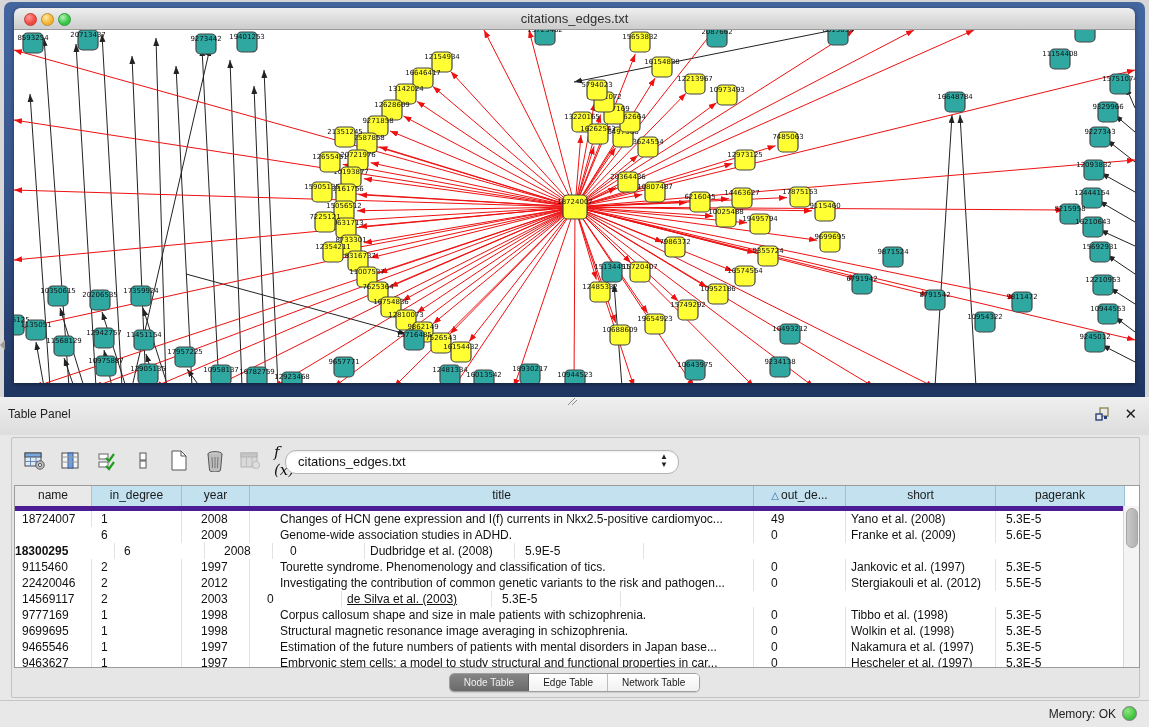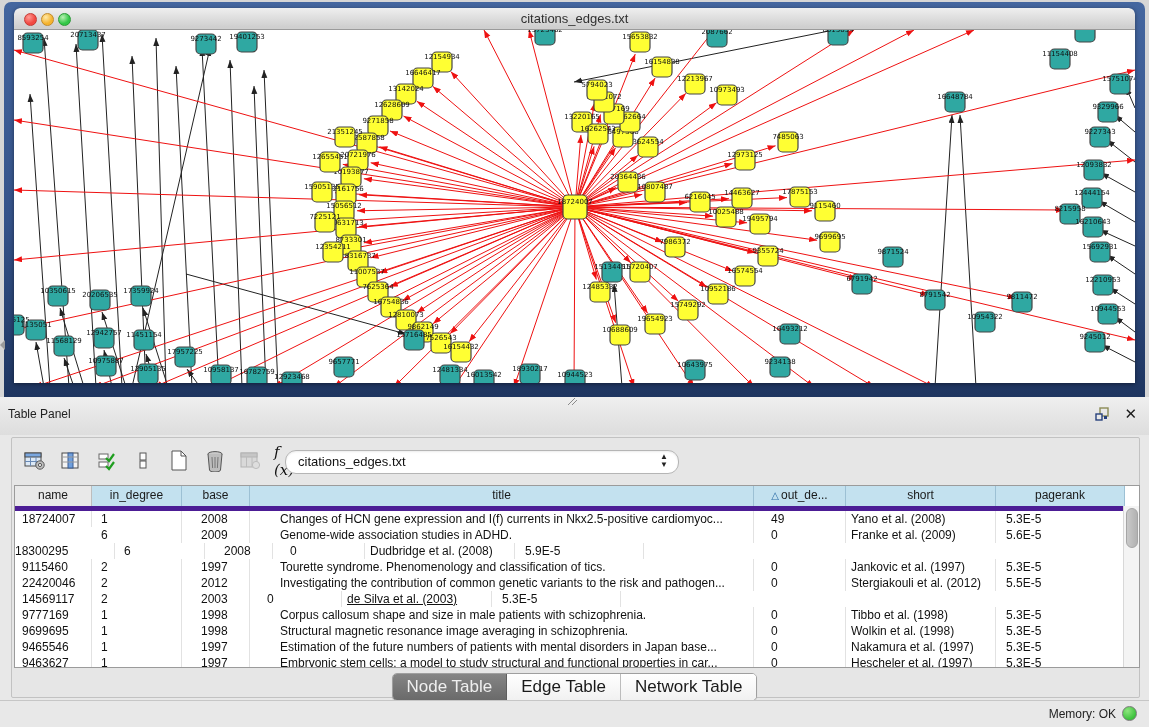--- a/index.html
+++ b/index.html
@@ -48,21 +48,21 @@
   .trow{display:flex;height:16px;}
   .td{box-sizing:border-box;font-size:12px;color:#111;line-height:16px;border-right:1px solid #e2e2e2;
       overflow:hidden;white-space:nowrap;}
   .vscroll{position:absolute;right:0;top:20px;width:15px;bottom:0;background:#f4f4f4;border-left:1px solid #d8d8d8;}
   .vthumb{position:absolute;left:2px;top:2px;width:10px;height:38px;border-radius:6px;
       background:linear-gradient(90deg,#c9c9c9,#b2b2b2);border:1px solid #a5a5a5;}
   
   .tabs{position:absolute;left:0;right:0;top:673px;display:flex;justify-content:center;}
   .seg{display:flex;border:1px solid #9f9f9f;border-radius:5px;overflow:hidden;background:#fdfdfd;
       box-shadow:0 1px 1px rgba(0,0,0,.12);}
-  .seg .tab{font-size:17px;padding:3px 14px;color:#1a1a1a;border-right:1px solid #bcbcbc;background:linear-gradient(#ffffff,#f1f1f1);}
+  .seg .tab{font-size:10px;padding:3px 14px;color:#1a1a1a;border-right:1px solid #bcbcbc;background:linear-gradient(#ffffff,#f1f1f1);}
   .seg .tab:last-child{border-right:none;}
   .seg .tab.active{background:linear-gradient(#858585,#6a6a6a);color:#efefef;border-right:1px solid #5f5f5f;}
   
   .statusbar{position:absolute;left:0;right:0;top:700px;height:27px;background:#e8e8e8;border-top:1px solid #c6c6c6;}
   .mem{position:absolute;right:12px;top:5px;display:flex;align-items:center;gap:6px;font-size:12px;color:#222;}
   .memdot{width:13px;height:13px;border-radius:50%;background:radial-gradient(circle at 35% 30%,#8ee67e,#3cc23c 70%);
       border:1px solid #7a7a7a;}
   .left-nub{position:absolute;left:0;top:340px;width:0;height:0;border-top:5px solid transparent;
       border-bottom:5px solid transparent;border-right:5px solid #9a9a9a;}
 </style>
@@ -523,21 +523,21 @@
 
 <div class="combo">
   <span class="cval">citations_edges.txt</span>
   <span class="stepper">▲<br>▼</span>
 </div>
 
 <div class="tablebox">
   <div class="thead" id="thead">
       <div class="th first" style="width: 77px;">name</div>
       <div class="th" style="width: 90px;">in_degree</div>
-      <div class="th" style="width: 68px;">base</div>
+      <div class="th" style="width: 68px;">year</div>
       <div class="th" style="width: 504px;">title</div>
       <div class="th" style="width: 92px;"><span class="sort-tri">△</span>out_de...</div>
       <div class="th" style="width: 150px;">short</div>
       <div class="th" style="width: 129px;">pagerank</div>
     </div>
   <div id="tbody">
       <div class="trow">
         <div class="td" style="width: 77px; padding-left: 7px;">18724007</div>
         <div class="td" style="width: 90px; padding-left: 9px;">1</div>
         <div class="td" style="width: 68px; padding-left: 19px;">2008</div>
@@ -549,21 +549,21 @@
       <div class="trow">
         <div class="td" style="width: 77px; padding-left: 7px; margin-top: 16px;">19384554</div>
         <div class="td" style="width: 90px; padding-left: 9px;">6</div>
         <div class="td" style="width: 68px; padding-left: 19px;">2009</div>
         <div class="td" style="width: 504px; padding-left: 30px;">Genome-wide association studies in ADHD.</div>
         <div class="td" style="width: 92px; padding-left: 17px;">0</div>
         <div class="td" style="width: 150px; padding-left: 5px;">Franke et al. (2009)</div>
         <div class="td" style="width: 129px; padding-left: 10px;">5.6E-5</div>
       </div>
       <div class="trow">
-        <div class="td" style="width: 100px; padding-left: 0;">18300295</div>
+        <div class="td" style="width: 100px; padding-left: 0; font-weight: bold;">18300295</div>
         <div class="td" style="width: 90px; padding-left: 9px;">6</div>
         <div class="td" style="width: 68px; padding-left: 19px;">2008</div>
         <div class="td" style="width: 92px; padding-left: 17px;">0</div>
         <div class="td" style="width: 150px; padding-left: 5px;">Dudbridge et al. (2008)</div>
         <div class="td" style="width: 129px; padding-left: 10px;">5.9E-5</div>
       </div>
       <div class="trow">
         <div class="td" style="width: 77px; padding-left: 7px;">9115460</div>
         <div class="td" style="width: 90px; padding-left: 9px;">2</div>
         <div class="td" style="width: 68px; padding-left: 19px;">1997</div>

